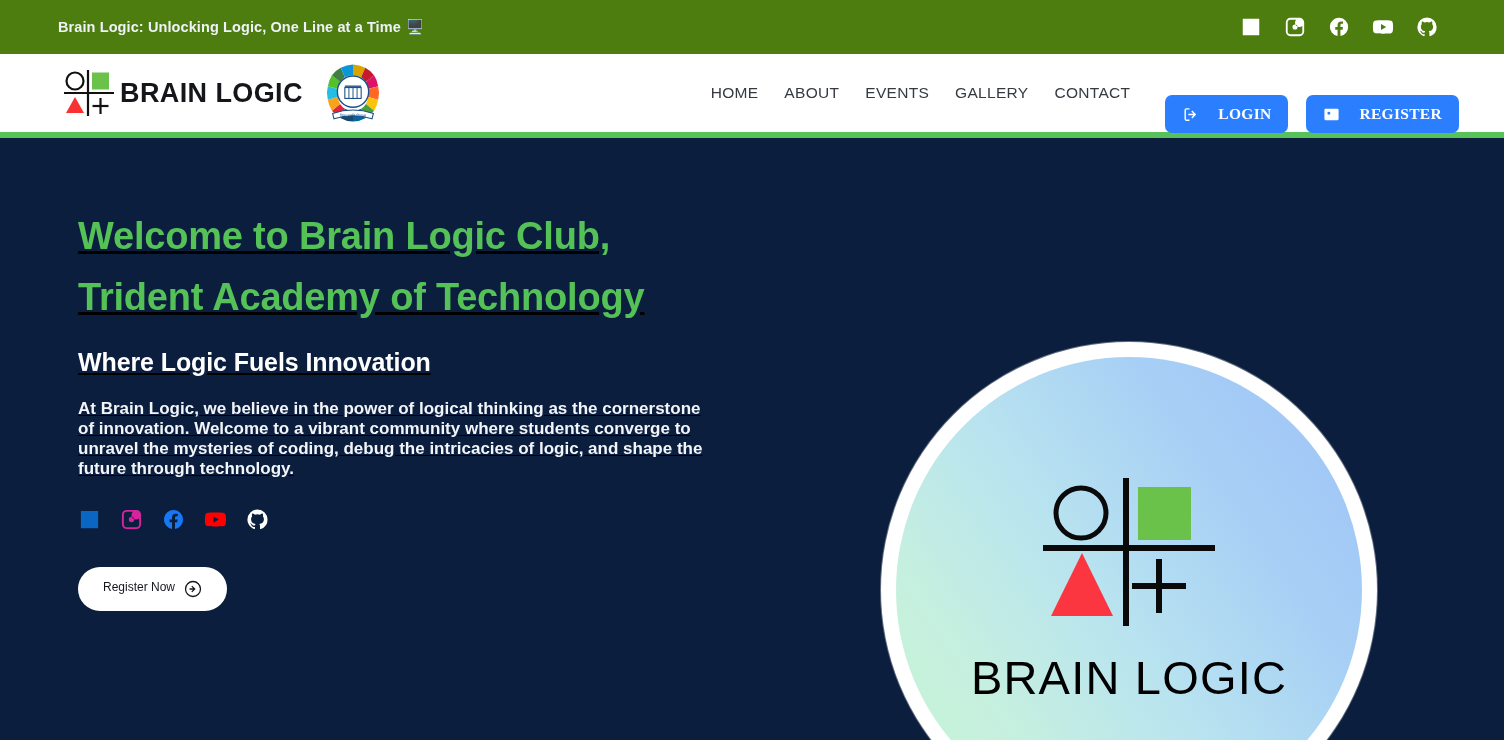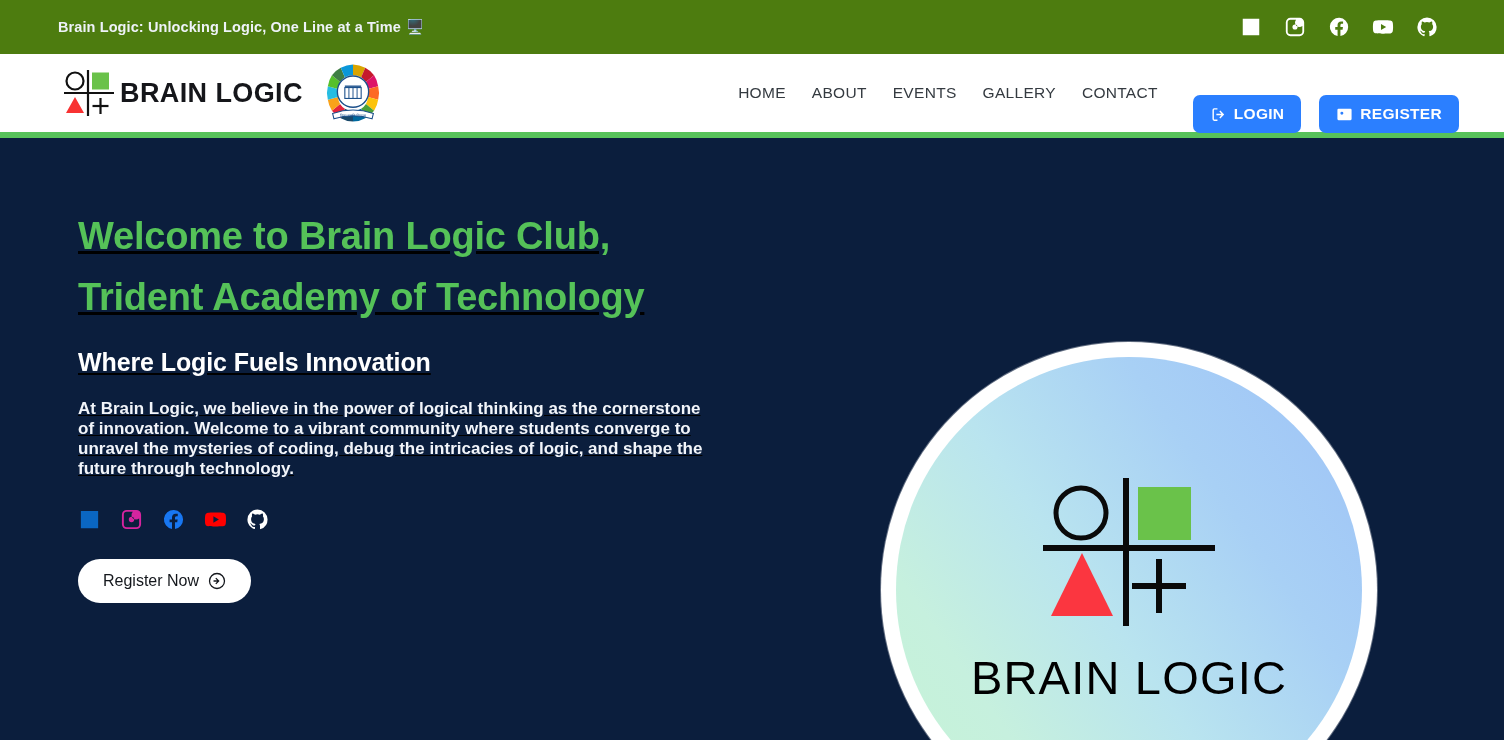--- a/index.html
+++ b/index.html
@@ -81,31 +81,31 @@
     color: #343a40;
     letter-spacing: .3px;
     padding: 0 13px;
     text-decoration: none;
     white-space: nowrap;
     cursor: pointer;
   }
   .btn {
     display: inline-flex;
     align-items: center;
-    gap: 7px;
+    gap: 19px;
     background: #2b7fff;
     color: #ffffff;
     font-size: 15.5px;
     font-weight: 700;
     letter-spacing: .3px;
     border: none;
     border-radius: 7px;
     padding: 10px 17px;
     cursor: pointer;
-    font-family: Liberation Sans, sans-serif;
+    font-family: Liberation Serif, serif;
     white-space: nowrap;
     margin-top: 42px;
   }
   .btn-login { margin-left: 22px; }
   .btn-register { margin-left: 18px; }
   .btn svg { width: 17px; height: 17px; fill: #ffffff; display: block; }
 
   
   .green-rule { height: 6px; background: #57c25a; width: 100%; }
 
@@ -149,27 +149,26 @@
   .hero-social {
     display: flex;
     align-items: center;
     gap: 19px;
     margin-top: 29px;
   }
   .hero-social .h-ico { width: 23px; height: 23px; display: block; cursor: pointer; }
   .hero-social .h-ico svg { display: block; width: 23px; height: 23px; }
 
   .cta {
-    margin-top: 28px;
+    margin-top: 36px;
     display: inline-flex;
-    align-items: center;
     gap: 9px;
     background: #ffffff;
     color: #14171c;
-    font-size: 16px;
+    font-size: 12px;
     font-weight: 500;
     border: none;
     border-radius: 26px;
     padding: 13px 25px;
     cursor: pointer;
     font-family: "Liberation Sans", sans-serif;
   }
   .cta svg { width: 18px; height: 18px; display: block; }
 
   

